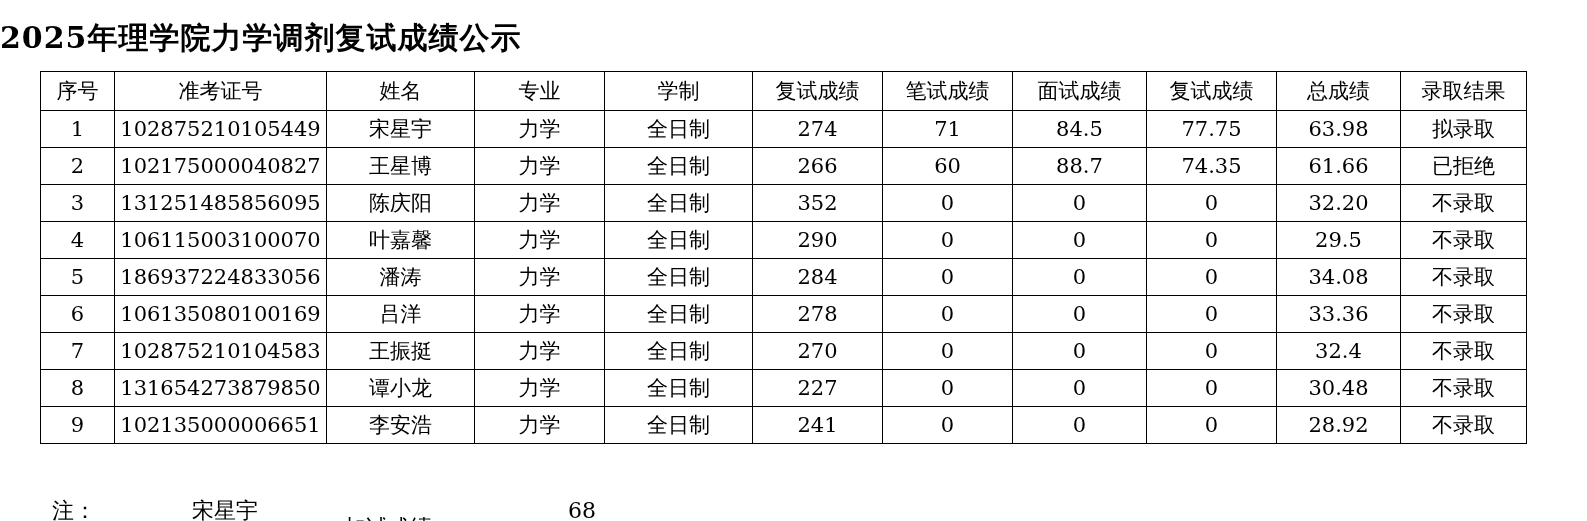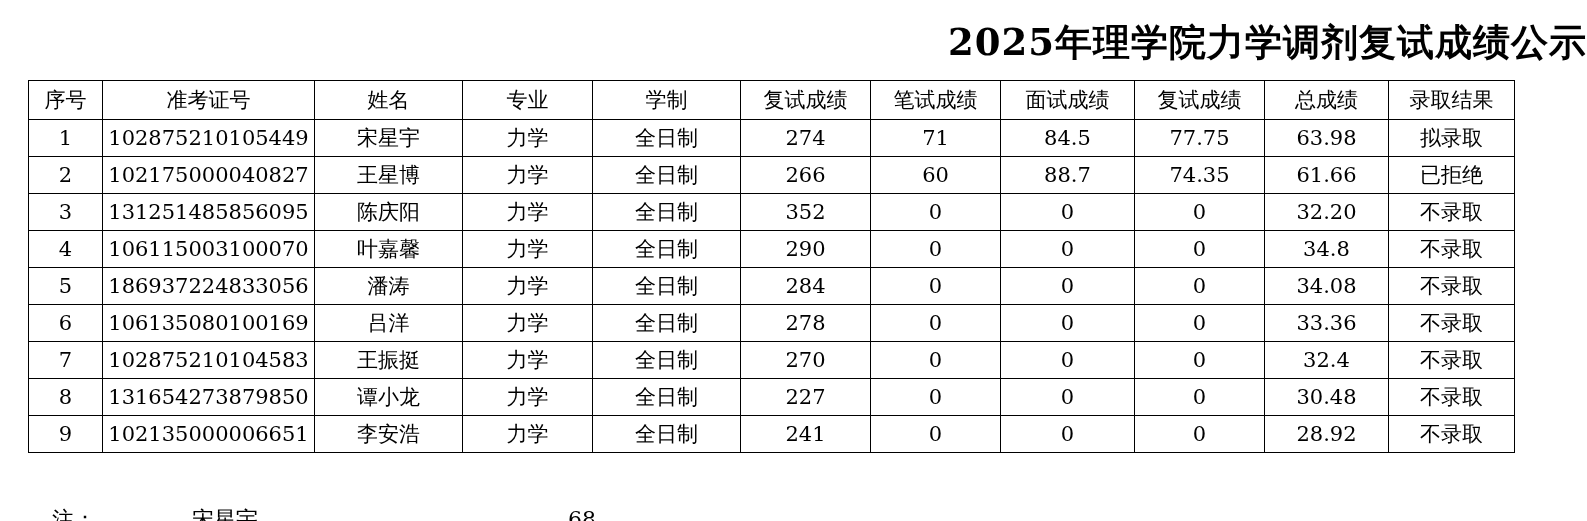--- a/index.html
+++ b/index.html
@@ -14,30 +14,30 @@
     color: #000000;
     overflow: hidden;
   }
   .page {
     position: relative;
     width: 1587px;
     height: 521px;
     box-sizing: border-box;
   }
   .doc-title {
-    text-align: right;
-    font-size: 37px;
+    text-align: left;
+    font-size: 30px;
     font-weight: bold;
     letter-spacing: 1px;
     padding-top: 18px;
     padding-bottom: 12px;
     font-family: "DejaVu Serif", "Liberation Serif", serif;
   }
   .table-wrap {
-    padding: 0 28px;
+    padding: 0 40px;
     box-sizing: border-box;
   }
   table.scores {
     border-collapse: collapse;
     width: 1483px;
     table-layout: fixed;
     background: #ffffff;
   }
   table.scores th,
   table.scores td {
@@ -161,21 +161,21 @@
         <tr>
           <td>4</td>
           <td>106115003100070</td>
           <td>叶嘉馨</td>
           <td>力学</td>
           <td>全日制</td>
           <td>290</td>
           <td>0</td>
           <td>0</td>
           <td>0</td>
-          <td>34.8</td>
+          <td>29.5</td>
           <td>不录取</td>
         </tr>
         <tr>
           <td>5</td>
           <td>186937224833056</td>
           <td>潘涛</td>
           <td>力学</td>
           <td>全日制</td>
           <td>284</td>
           <td>0</td>

